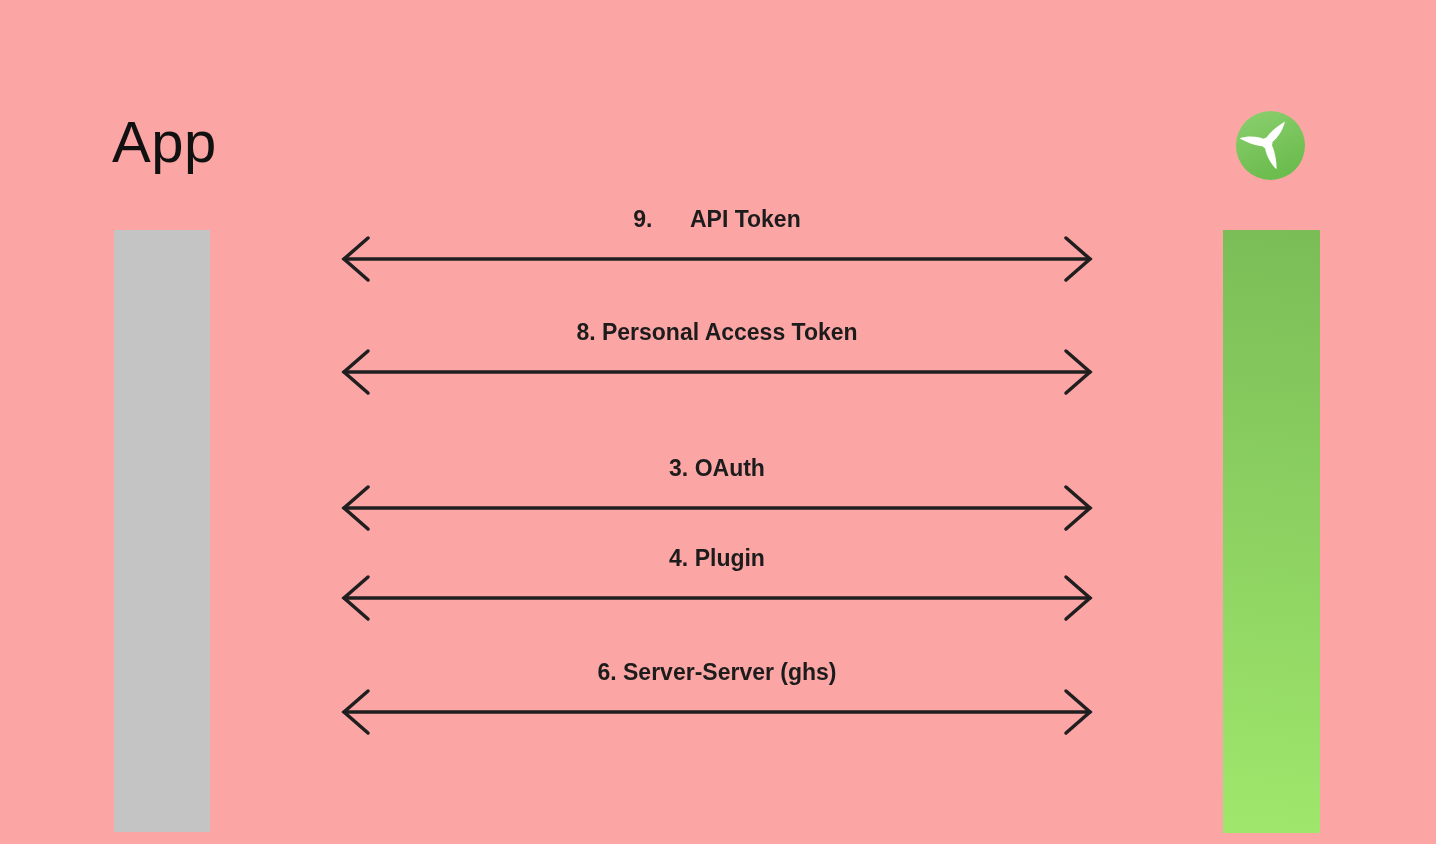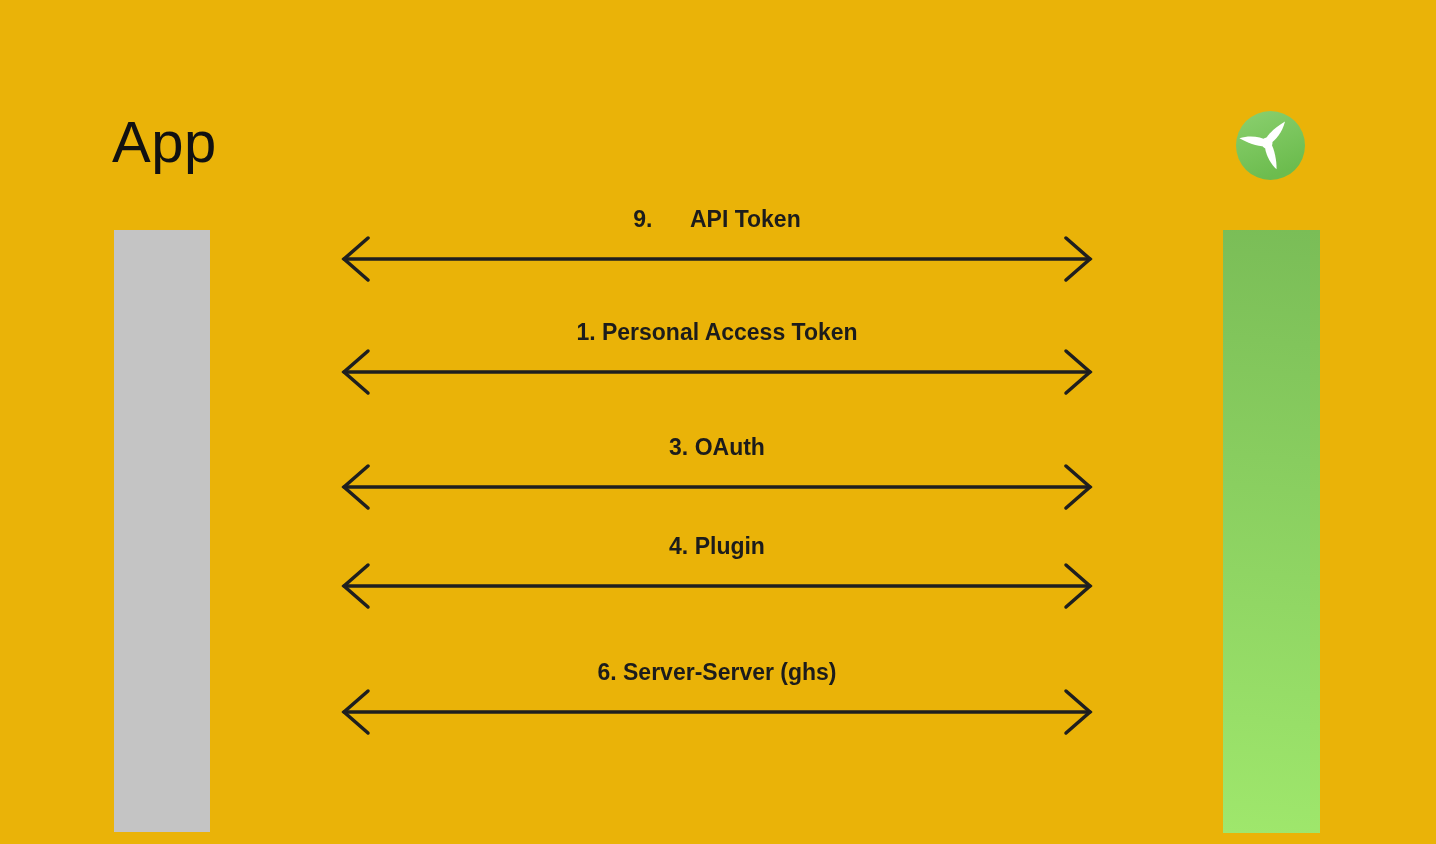--- a/index.html
+++ b/index.html
@@ -1,21 +1,21 @@
 <!DOCTYPE html>
 <html><head>
 <meta charset="utf-8">
 <style>
   * { margin: 0; padding: 0; box-sizing: border-box; }
   html, body { background: #ffffff; }
   .canvas {
     position: relative;
     width: 1436px;
     height: 844px;
-    background: #eab308;
+    background: #fca5a5;
     font-family: "Liberation Sans", sans-serif;
     overflow: hidden;
     --arrow-color: #1f1f1f;
   }
 
   .app-title {
     position: absolute;
     left: 112px;
     top: 110px;
     font-size: 58px;
@@ -74,22 +74,22 @@
   svg.arrow path {
     fill: none;
     stroke: var(--arrow-color);
     stroke-width: 3.5;
     stroke-linecap: round;
     stroke-linejoin: miter;
   }
 
   .row-1 { top: 205px; }
   .row-2 { top: 318px; }
-  .row-3 { top: 433px; }
-  .row-4 { top: 532px; }
+  .row-3 { top: 454px; }
+  .row-4 { top: 544px; }
   .row-5 { top: 658px; }
 </style>
 </head>
 <body>
 
 <div class="canvas" style="--arrow-color: #1f1f1f;">
 
   <div class="app-title">App</div>
 
   <div class="icon-wrap">
@@ -122,21 +122,21 @@
   <div class="conn-row row-1">
     <span class="conn-label">9.      API Token</span>
     <svg class="arrow" viewBox="0 0 774 52">
       <path d="M14 26 H760"></path>
       <path d="M38 5 L14 26 L38 47"></path>
       <path d="M736 5 L760 26 L736 47"></path>
     </svg>
   </div>
 
   <div class="conn-row row-2">
-    <span class="conn-label">1. Personal Access Token</span>
+    <span class="conn-label">8. Personal Access Token</span>
     <svg class="arrow" viewBox="0 0 774 52">
       <path d="M14 26 H760"></path>
       <path d="M38 5 L14 26 L38 47"></path>
       <path d="M736 5 L760 26 L736 47"></path>
     </svg>
   </div>
 
   <div class="conn-row row-3">
     <span class="conn-label">3. OAuth</span>
     <svg class="arrow" viewBox="0 0 774 52">

